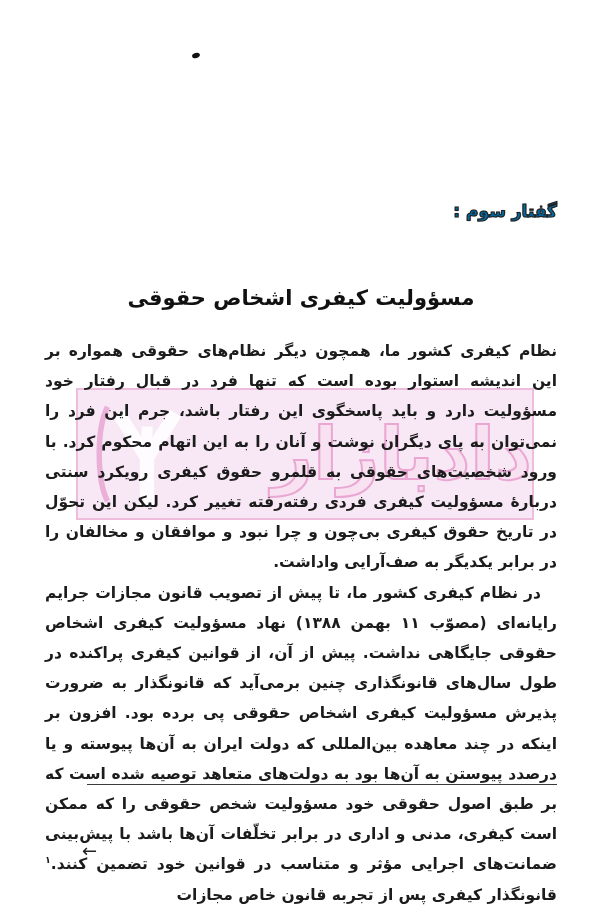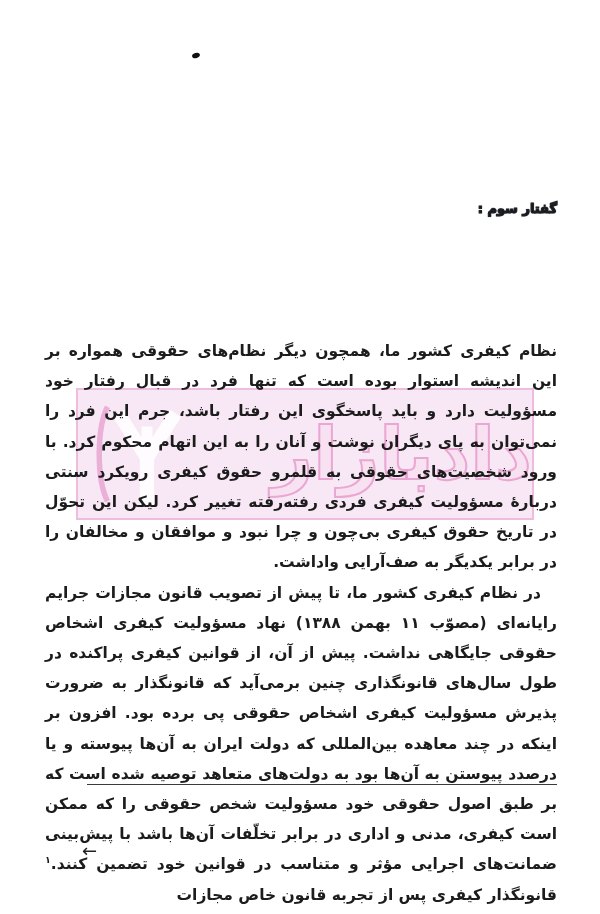--- a/index.html
+++ b/index.html
@@ -23,23 +23,23 @@
     height: 5px;
     background: #111;
     border-radius: 50%;
     transform: rotate(-18deg);
   }
 
   .section-label {
     position: absolute;
     top: 201px;
     right: 43px;
-    font-size: 13px;
+    font-size: 17px;
     font-weight: 700;
-    color: #0f172a;
+    color: #0369a1;
     -webkit-text-stroke: 1.1px #222;
     text-shadow: 0 0 1px #333, 0 0 1px #333;
     letter-spacing: 1px;
   }
 
   .page-title {
     position: absolute;
     top: 286px;
     right: 43px;
     left: 45px;
@@ -132,20 +132,21 @@
 </style>
 </head>
 <body>
 
 <div class="page">
 
   <div class="ink-dot"></div>
 
   <div class="section-label">گفتار سوم :</div>
 
+  <h1 class="page-title">مسؤولیت کیفری اشخاص حقوقی</h1>
 
   <div class="watermark">
     <svg class="wm-logo" width="110" height="112" viewBox="0 0 100 102" fill="none" xmlns="http://www.w3.org/2000/svg">
       <path d="M14 8 C4 28 4 74 14 94" stroke="rgba(233,163,209,0.9)" stroke-width="5" fill="none"></path>
       <path d="M50 98 L50 52" stroke="#ffffff" stroke-width="13"></path>
       <path d="M52 58 L24 14" stroke="#ffffff" stroke-width="12"></path>
       <path d="M48 58 L76 14" stroke="#ffffff" stroke-width="12"></path>
       <path d="M50 54 L50 26" stroke="#ffffff" stroke-width="10"></path>
     </svg>
     <span class="wm-text">دادبازار</span>

